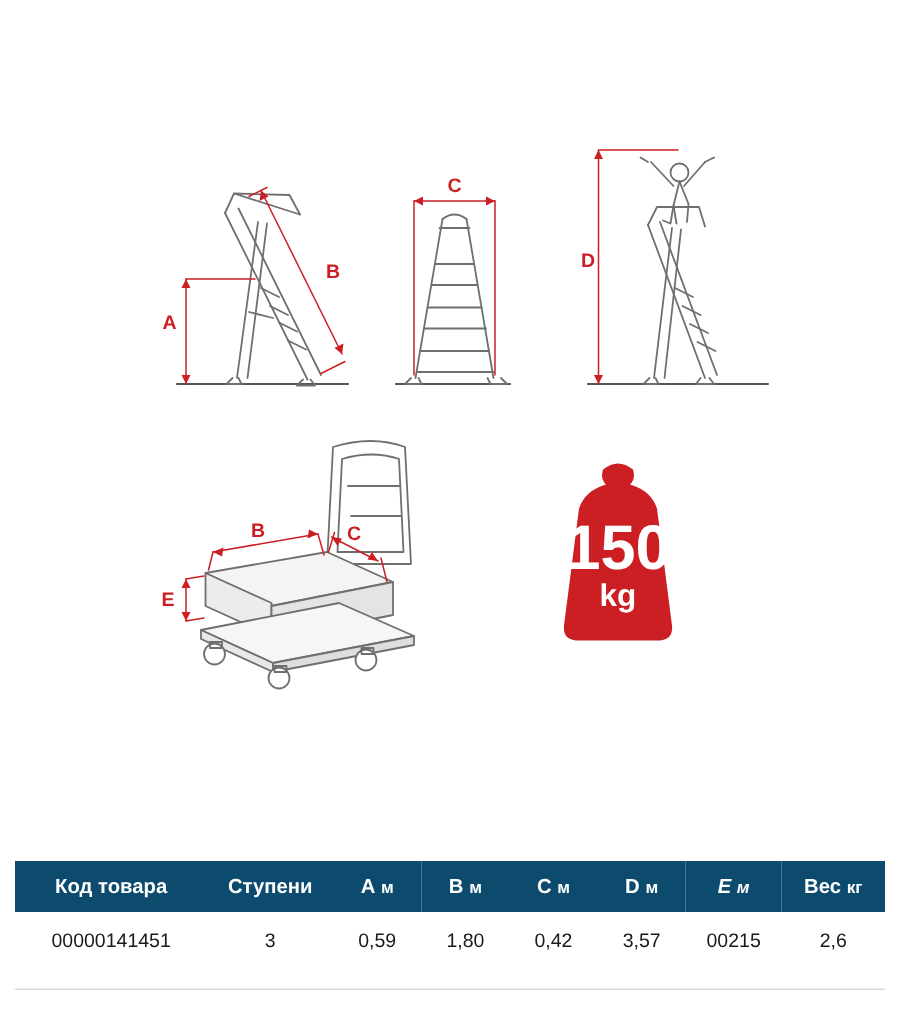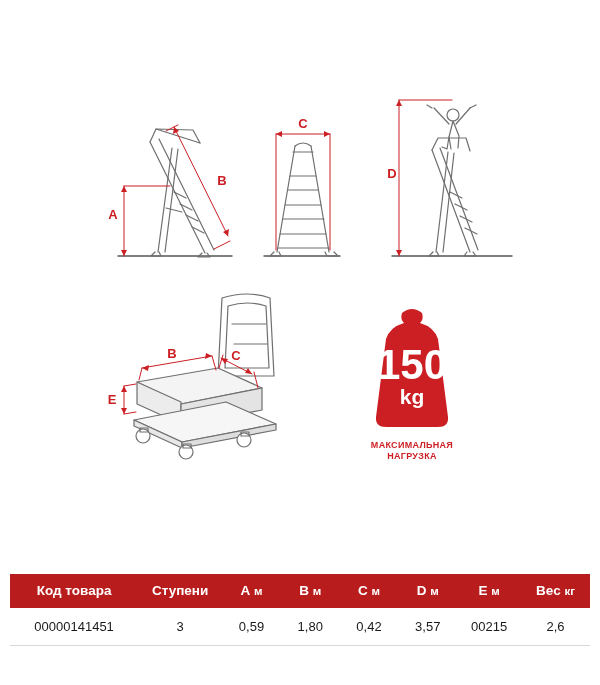--- a/index.html
+++ b/index.html
@@ -44,49 +44,49 @@
   }
   
   .spec-table {
     position: absolute;
     left: 10px;
     top: 574px;
     width: 580px;
     border-collapse: collapse;
   }
   .spec-table thead tr {
-    background: #b91c1c;
+    background: #0c4a6e;
     border-radius: 12px;
   }
   .spec-table thead th {
     color: #ffffff;
     font-size: 13.5px;
     font-weight: bold;
     padding: 9px 0 10px 0;
     text-align: center;
     white-space: nowrap;
   }
   .spec-table thead th .unit {
     font-size: 11.5px;
     font-weight: bold;
   }
   .spec-table tbody td {
     font-size: 13px;
     color: #1a1a1a;
     text-align: center;
-    padding: 11px 0 11px 0;
+    padding: 11px 0 25px 0;
     border-bottom: 1px solid #d8d8d8;
   }
   .col-code { width: 130px; }
   .col-steps { width: 85px; }
   .col-a { width: 60px; margin-top: 12px; }
   .col-b { width: 60px; }
   .col-c { width: 60px; margin-top: 20px; }
   .col-d { width: 60px; }
-  .col-e { width: 65px; }
+  .col-e { width: 65px; font-style: italic; }
   .col-w { width: 70px; }
   .dim-label {
     font-family: "Liberation Sans", sans-serif;
     font-size: 13px;
     font-weight: bold;
     fill: #cc1f24;
   }
   .kg-num {
     font-family: "Liberation Sans", sans-serif;
     font-size: 42px;
@@ -269,24 +269,20 @@
       <text class="dim-label" x="112" y="404" text-anchor="middle">E</text>
     </svg>
   </div>
 
   <div class="weight-block">
     <svg width="120" height="130" viewBox="0 0 120 130" xmlns="http://www.w3.org/2000/svg">
       <path d="M50 10 q10 -8 20 0 q2 6 -2 10 q14 4 18 16 l10 78 q1 10 -10 10 H34 q-11 0 -10 -10 l10 -78 q4 -12 18 -16 q-4 -4 -2 -10 z" fill="#cc1f24"></path>
       <text class="kg-num" x="60" y="76" text-anchor="middle">150</text>
       <text class="kg-unit" x="60" y="101" text-anchor="middle">kg</text>
     </svg>
-    <div class="weight-caption">
-      <div>МАКСИМАЛЬНАЯ</div>
-      <div>НАГРУЗКА</div>
-    </div>
   </div>
 
   <table class="spec-table">
     <thead>
       <tr>
         <th class="col-code"><span>Код товара</span></th>
         <th class="col-steps"><span>Ступени</span></th>
         <th class="col-a"><span>A</span>&nbsp;<span class="unit">м</span></th>
         <th class="col-b"><span>B</span>&nbsp;<span class="unit">м</span></th>
         <th class="col-c"><span>C</span>&nbsp;<span class="unit">м</span></th>

